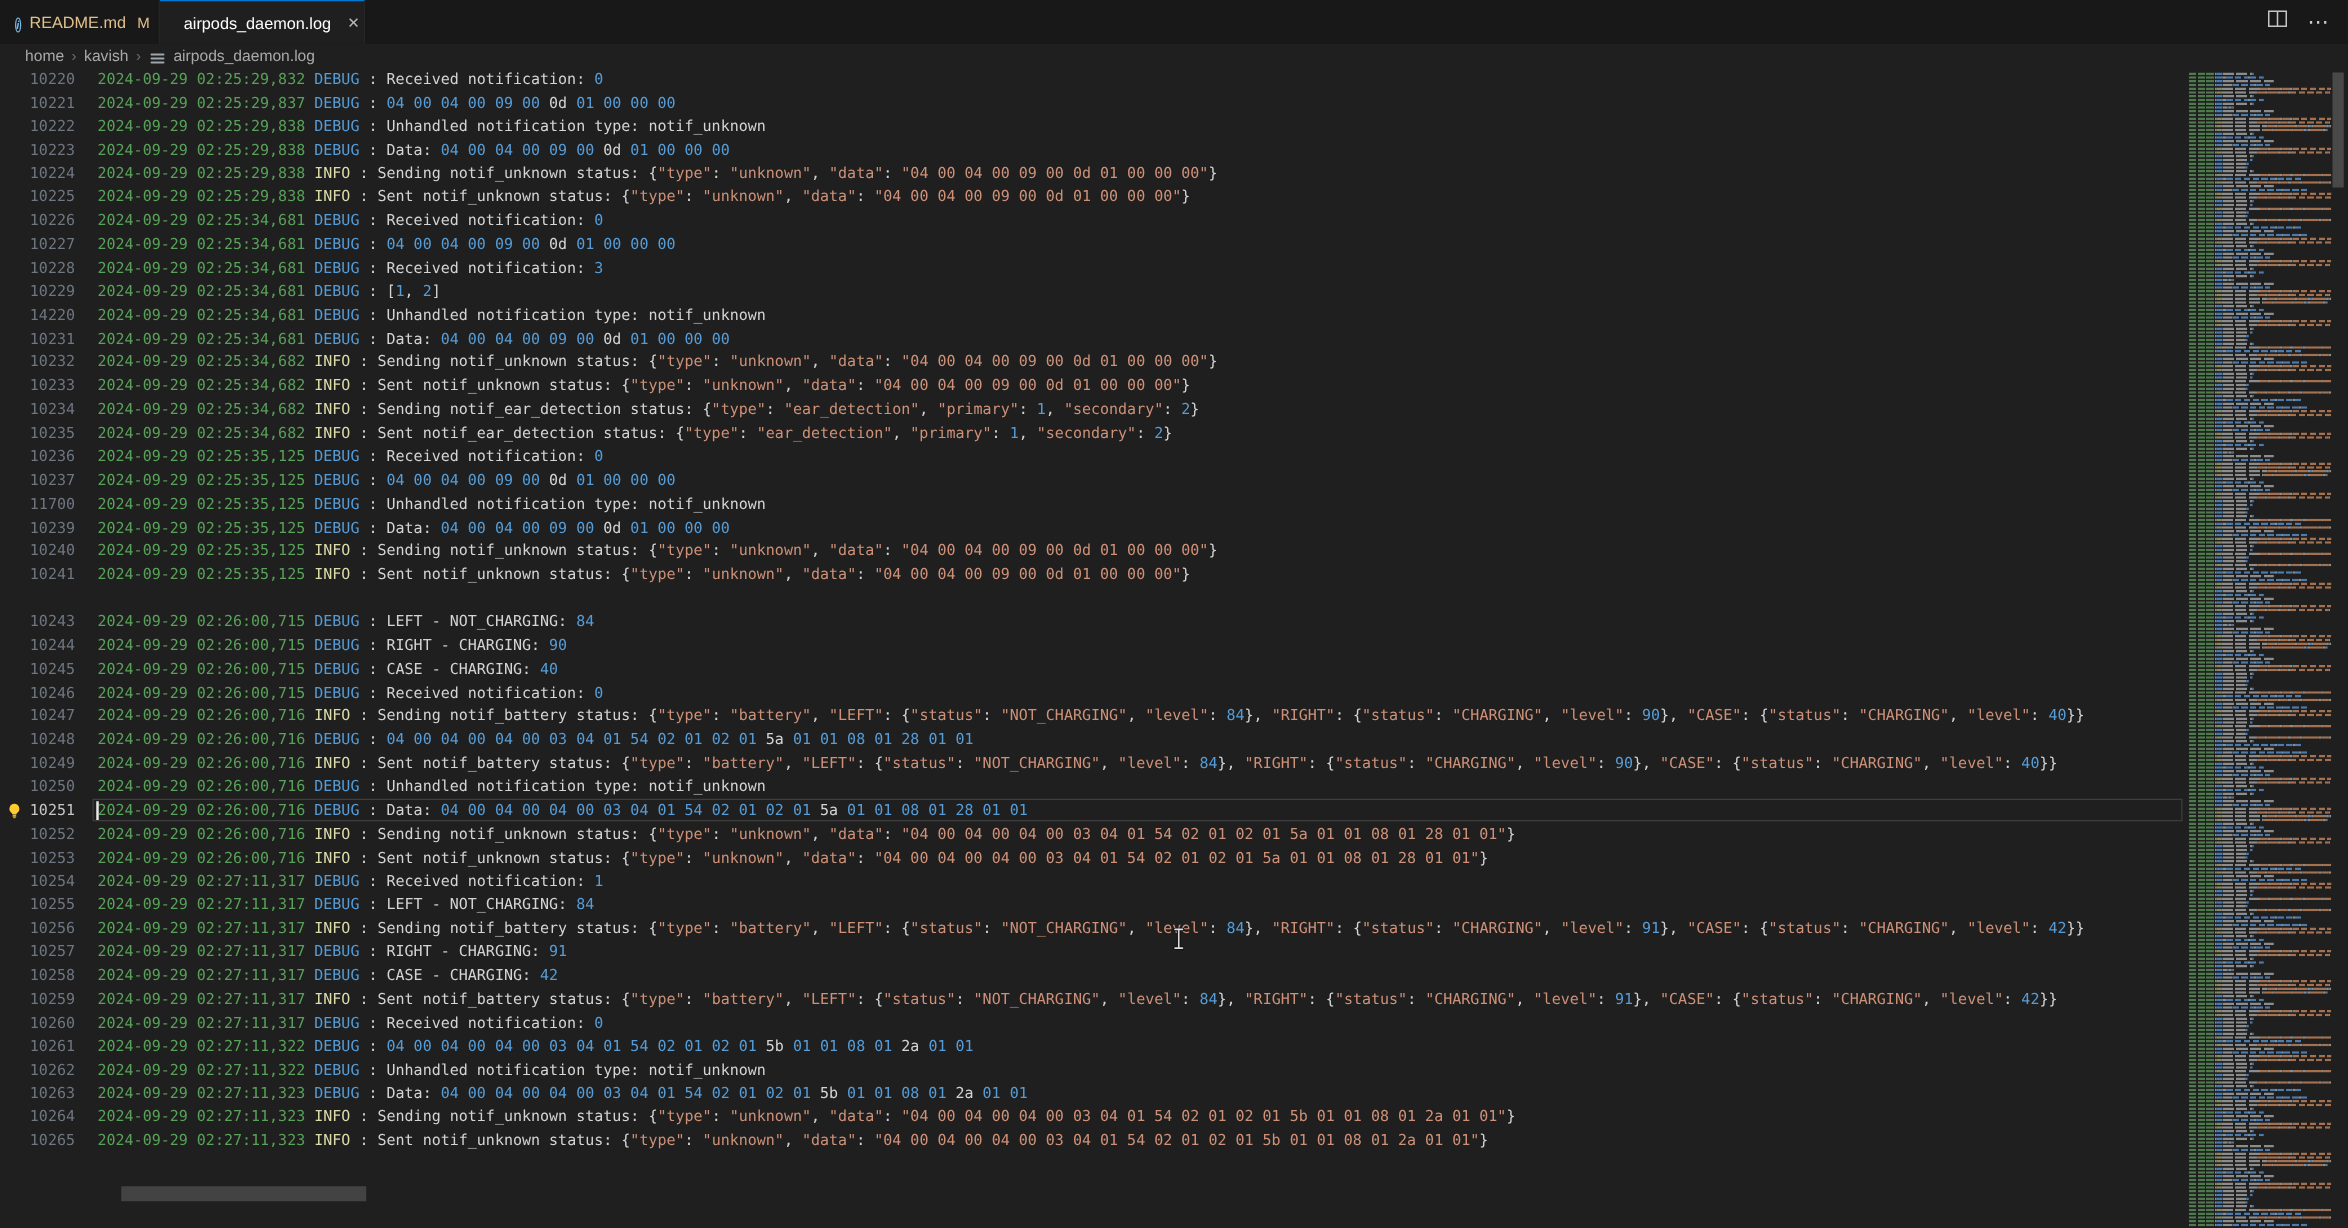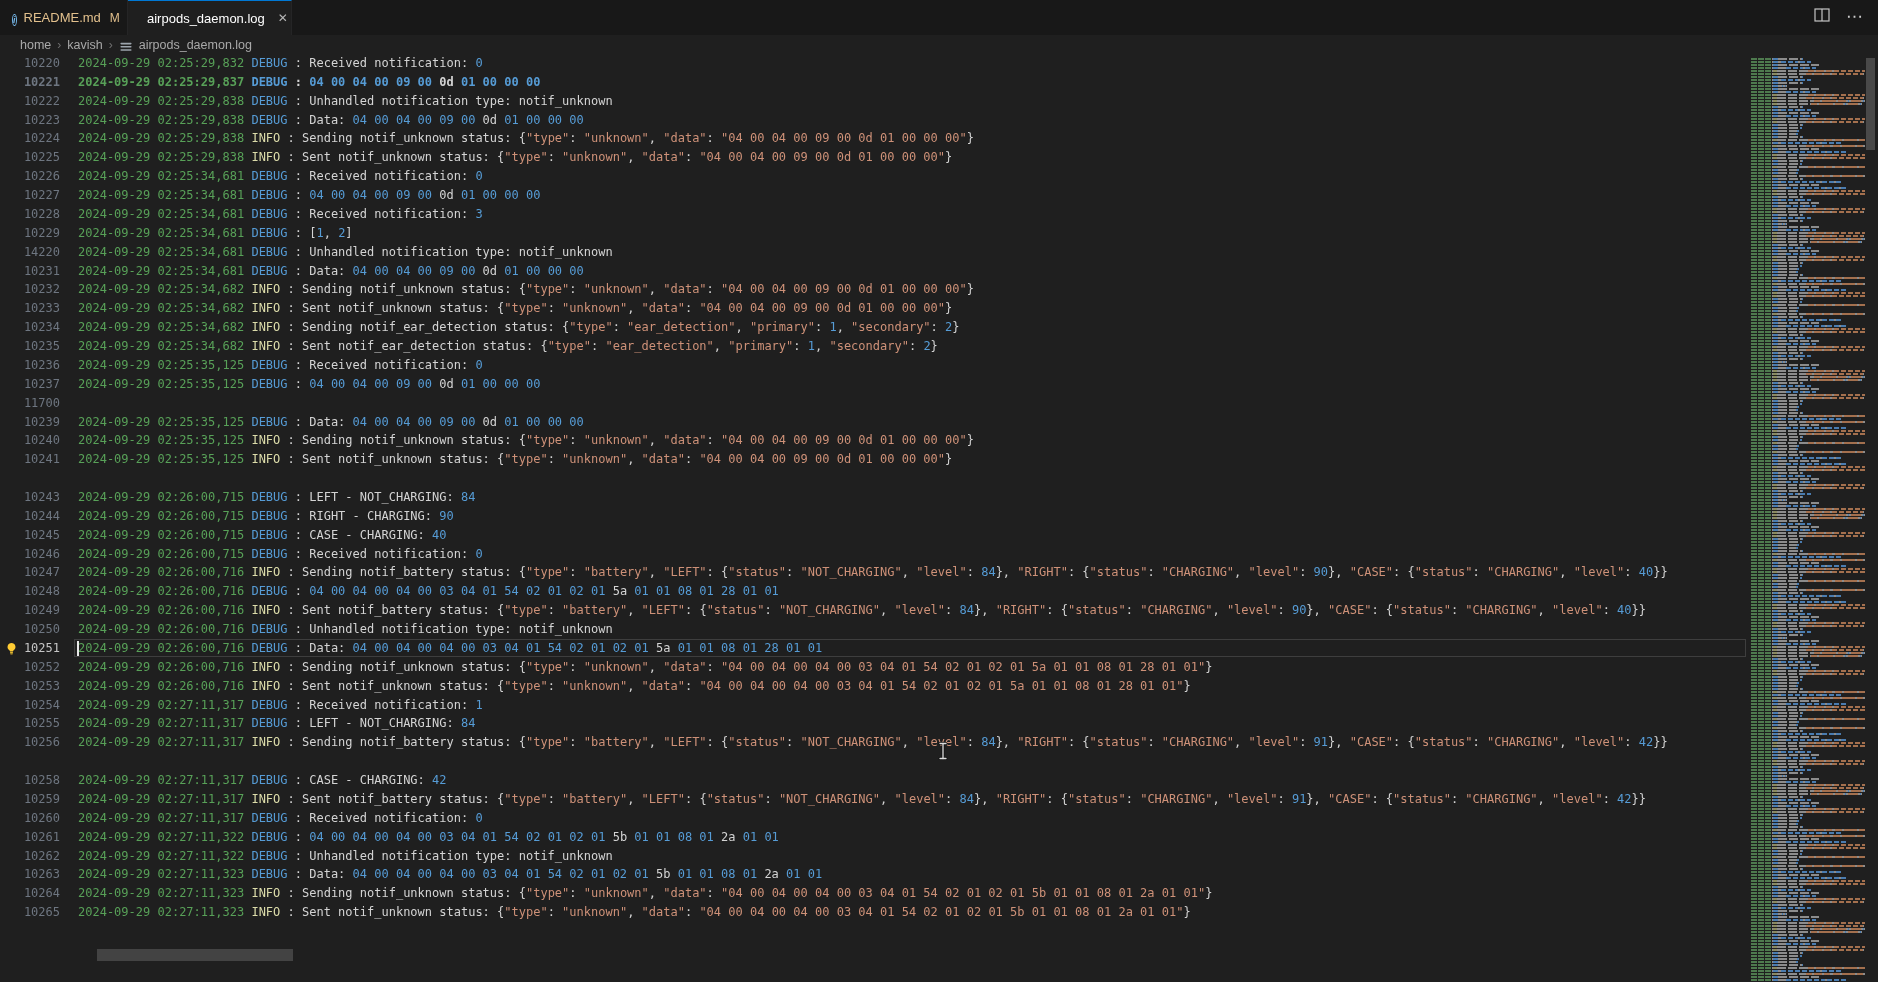--- a/index.html
+++ b/index.html
@@ -89,38 +89,38 @@
   <span class="ticon loglines" style="transform:scale(.8);margin-top:2px;">
       <i></i>
       <i></i>
       <i></i>
     </span>
   <span>airpods_daemon.log</span>
 </div>
 
 <div id="editor">
     <div class="row" style="top: 0px;"><span class="lnum">10220</span><span class="lcontent"><span class="s-g">2024-09-29 02:25:29,832</span><span class="s-p"> </span><span class="s-d">DEBUG</span><span class="s-p"> : Received notification: </span><span class="s-n">0</span></span></div>
-    <div class="row" style="top: 18.87px; font-weight: bold;"><span class="lnum">10221</span><span class="lcontent"><span class="s-g">2024-09-29 02:25:29,837</span><span class="s-p"> </span><span class="s-d">DEBUG</span><span class="s-p"> : </span><span class="s-n">04 00 04 00 09 00 </span><span class="s-p">0d</span><span class="s-n"> 01 00 00 00</span></span></div>
+    <div class="row" style="top: 18.87px;"><span class="lnum">10221</span><span class="lcontent"><span class="s-g">2024-09-29 02:25:29,837</span><span class="s-p"> </span><span class="s-d">DEBUG</span><span class="s-p"> : </span><span class="s-n">04 00 04 00 09 00 </span><span class="s-p">0d</span><span class="s-n"> 01 00 00 00</span></span></div>
     <div class="row" style="top: 37.74px;"><span class="lnum">10222</span><span class="lcontent"><span class="s-g">2024-09-29 02:25:29,838</span><span class="s-p"> </span><span class="s-d">DEBUG</span><span class="s-p"> : Unhandled notification type: notif_unknown</span></span></div>
     <div class="row" style="top: 56.61px;"><span class="lnum">10223</span><span class="lcontent"><span class="s-g">2024-09-29 02:25:29,838</span><span class="s-p"> </span><span class="s-d">DEBUG</span><span class="s-p"> : Data: </span><span class="s-n">04 00 04 00 09 00 </span><span class="s-p">0d</span><span class="s-n"> 01 00 00 00</span></span></div>
     <div class="row" style="top: 75.48px;"><span class="lnum">10224</span><span class="lcontent"><span class="s-g">2024-09-29 02:25:29,838</span><span class="s-p"> </span><span class="s-i">INFO</span><span class="s-p"> : Sending notif_unknown status: {</span><span class="s-s">"type"</span><span class="s-p">: </span><span class="s-s">"unknown"</span><span class="s-p">, </span><span class="s-s">"data"</span><span class="s-p">: </span><span class="s-s">"04 00 04 00 09 00 0d 01 00 00 00"</span><span class="s-p">}</span></span></div>
     <div class="row" style="top: 94.35px;"><span class="lnum">10225</span><span class="lcontent"><span class="s-g">2024-09-29 02:25:29,838</span><span class="s-p"> </span><span class="s-i">INFO</span><span class="s-p"> : Sent notif_unknown status: {</span><span class="s-s">"type"</span><span class="s-p">: </span><span class="s-s">"unknown"</span><span class="s-p">, </span><span class="s-s">"data"</span><span class="s-p">: </span><span class="s-s">"04 00 04 00 09 00 0d 01 00 00 00"</span><span class="s-p">}</span></span></div>
     <div class="row" style="top: 113.22px;"><span class="lnum">10226</span><span class="lcontent"><span class="s-g">2024-09-29 02:25:34,681</span><span class="s-p"> </span><span class="s-d">DEBUG</span><span class="s-p"> : Received notification: </span><span class="s-n">0</span></span></div>
     <div class="row" style="top: 132.09px;"><span class="lnum">10227</span><span class="lcontent"><span class="s-g">2024-09-29 02:25:34,681</span><span class="s-p"> </span><span class="s-d">DEBUG</span><span class="s-p"> : </span><span class="s-n">04 00 04 00 09 00 </span><span class="s-p">0d</span><span class="s-n"> 01 00 00 00</span></span></div>
     <div class="row" style="top: 150.96px;"><span class="lnum">10228</span><span class="lcontent"><span class="s-g">2024-09-29 02:25:34,681</span><span class="s-p"> </span><span class="s-d">DEBUG</span><span class="s-p"> : Received notification: </span><span class="s-n">3</span></span></div>
     <div class="row" style="top: 169.83px;"><span class="lnum">10229</span><span class="lcontent"><span class="s-g">2024-09-29 02:25:34,681</span><span class="s-p"> </span><span class="s-d">DEBUG</span><span class="s-p"> : [</span><span class="s-n">1</span><span class="s-p">, </span><span class="s-n">2</span><span class="s-p">]</span></span></div>
     <div class="row" style="top: 188.7px;"><span class="lnum">14220</span><span class="lcontent"><span class="s-g">2024-09-29 02:25:34,681</span><span class="s-p"> </span><span class="s-d">DEBUG</span><span class="s-p"> : Unhandled notification type: notif_unknown</span></span></div>
     <div class="row" style="top: 207.57px;"><span class="lnum">10231</span><span class="lcontent"><span class="s-g">2024-09-29 02:25:34,681</span><span class="s-p"> </span><span class="s-d">DEBUG</span><span class="s-p"> : Data: </span><span class="s-n">04 00 04 00 09 00 </span><span class="s-p">0d</span><span class="s-n"> 01 00 00 00</span></span></div>
     <div class="row" style="top: 226.44px;"><span class="lnum">10232</span><span class="lcontent"><span class="s-g">2024-09-29 02:25:34,682</span><span class="s-p"> </span><span class="s-i">INFO</span><span class="s-p"> : Sending notif_unknown status: {</span><span class="s-s">"type"</span><span class="s-p">: </span><span class="s-s">"unknown"</span><span class="s-p">, </span><span class="s-s">"data"</span><span class="s-p">: </span><span class="s-s">"04 00 04 00 09 00 0d 01 00 00 00"</span><span class="s-p">}</span></span></div>
     <div class="row" style="top: 245.31px;"><span class="lnum">10233</span><span class="lcontent"><span class="s-g">2024-09-29 02:25:34,682</span><span class="s-p"> </span><span class="s-i">INFO</span><span class="s-p"> : Sent notif_unknown status: {</span><span class="s-s">"type"</span><span class="s-p">: </span><span class="s-s">"unknown"</span><span class="s-p">, </span><span class="s-s">"data"</span><span class="s-p">: </span><span class="s-s">"04 00 04 00 09 00 0d 01 00 00 00"</span><span class="s-p">}</span></span></div>
     <div class="row" style="top: 264.18px;"><span class="lnum">10234</span><span class="lcontent"><span class="s-g">2024-09-29 02:25:34,682</span><span class="s-p"> </span><span class="s-i">INFO</span><span class="s-p"> : Sending notif_ear_detection status: {</span><span class="s-s">"type"</span><span class="s-p">: </span><span class="s-s">"ear_detection"</span><span class="s-p">, </span><span class="s-s">"primary"</span><span class="s-p">: </span><span class="s-n">1</span><span class="s-p">, </span><span class="s-s">"secondary"</span><span class="s-p">: </span><span class="s-n">2</span><span class="s-p">}</span></span></div>
     <div class="row" style="top: 283.05px;"><span class="lnum">10235</span><span class="lcontent"><span class="s-g">2024-09-29 02:25:34,682</span><span class="s-p"> </span><span class="s-i">INFO</span><span class="s-p"> : Sent notif_ear_detection status: {</span><span class="s-s">"type"</span><span class="s-p">: </span><span class="s-s">"ear_detection"</span><span class="s-p">, </span><span class="s-s">"primary"</span><span class="s-p">: </span><span class="s-n">1</span><span class="s-p">, </span><span class="s-s">"secondary"</span><span class="s-p">: </span><span class="s-n">2</span><span class="s-p">}</span></span></div>
     <div class="row" style="top: 301.92px;"><span class="lnum">10236</span><span class="lcontent"><span class="s-g">2024-09-29 02:25:35,125</span><span class="s-p"> </span><span class="s-d">DEBUG</span><span class="s-p"> : Received notification: </span><span class="s-n">0</span></span></div>
     <div class="row" style="top: 320.79px;"><span class="lnum">10237</span><span class="lcontent"><span class="s-g">2024-09-29 02:25:35,125</span><span class="s-p"> </span><span class="s-d">DEBUG</span><span class="s-p"> : </span><span class="s-n">04 00 04 00 09 00 </span><span class="s-p">0d</span><span class="s-n"> 01 00 00 00</span></span></div>
-    <div class="row" style="top: 339.66px;"><span class="lnum">11700</span></div>
+    <div class="row" style="top: 339.66px;"><span class="lnum">11700</span><span class="lcontent"><span class="s-g">2024-09-29 02:25:35,125</span><span class="s-p"> </span><span class="s-d">DEBUG</span><span class="s-p"> : Unhandled notification type: notif_unknown</span></span></div>
     <div class="row" style="top: 358.53px;"><span class="lnum">10239</span><span class="lcontent"><span class="s-g">2024-09-29 02:25:35,125</span><span class="s-p"> </span><span class="s-d">DEBUG</span><span class="s-p"> : Data: </span><span class="s-n">04 00 04 00 09 00 </span><span class="s-p">0d</span><span class="s-n"> 01 00 00 00</span></span></div>
     <div class="row" style="top: 377.4px;"><span class="lnum">10240</span><span class="lcontent"><span class="s-g">2024-09-29 02:25:35,125</span><span class="s-p"> </span><span class="s-i">INFO</span><span class="s-p"> : Sending notif_unknown status: {</span><span class="s-s">"type"</span><span class="s-p">: </span><span class="s-s">"unknown"</span><span class="s-p">, </span><span class="s-s">"data"</span><span class="s-p">: </span><span class="s-s">"04 00 04 00 09 00 0d 01 00 00 00"</span><span class="s-p">}</span></span></div>
     <div class="row" style="top: 396.27px;"><span class="lnum">10241</span><span class="lcontent"><span class="s-g">2024-09-29 02:25:35,125</span><span class="s-p"> </span><span class="s-i">INFO</span><span class="s-p"> : Sent notif_unknown status: {</span><span class="s-s">"type"</span><span class="s-p">: </span><span class="s-s">"unknown"</span><span class="s-p">, </span><span class="s-s">"data"</span><span class="s-p">: </span><span class="s-s">"04 00 04 00 09 00 0d 01 00 00 00"</span><span class="s-p">}</span></span></div>
     <div class="row" style="top: 434.01px;"><span class="lnum">10243</span><span class="lcontent"><span class="s-g">2024-09-29 02:26:00,715</span><span class="s-p"> </span><span class="s-d">DEBUG</span><span class="s-p"> : LEFT - NOT_CHARGING: </span><span class="s-n">84</span></span></div>
     <div class="row" style="top: 452.88px;"><span class="lnum">10244</span><span class="lcontent"><span class="s-g">2024-09-29 02:26:00,715</span><span class="s-p"> </span><span class="s-d">DEBUG</span><span class="s-p"> : RIGHT - CHARGING: </span><span class="s-n">90</span></span></div>
     <div class="row" style="top: 471.75px;"><span class="lnum">10245</span><span class="lcontent"><span class="s-g">2024-09-29 02:26:00,715</span><span class="s-p"> </span><span class="s-d">DEBUG</span><span class="s-p"> : CASE - CHARGING: </span><span class="s-n">40</span></span></div>
     <div class="row" style="top: 490.62px;"><span class="lnum">10246</span><span class="lcontent"><span class="s-g">2024-09-29 02:26:00,715</span><span class="s-p"> </span><span class="s-d">DEBUG</span><span class="s-p"> : Received notification: </span><span class="s-n">0</span></span></div>
     <div class="row" style="top: 509.49px;"><span class="lnum">10247</span><span class="lcontent"><span class="s-g">2024-09-29 02:26:00,716</span><span class="s-p"> </span><span class="s-i">INFO</span><span class="s-p"> : Sending notif_battery status: {</span><span class="s-s">"type"</span><span class="s-p">: </span><span class="s-s">"battery"</span><span class="s-p">, </span><span class="s-s">"LEFT"</span><span class="s-p">: {</span><span class="s-s">"status"</span><span class="s-p">: </span><span class="s-s">"NOT_CHARGING"</span><span class="s-p">, </span><span class="s-s">"level"</span><span class="s-p">: </span><span class="s-n">84</span><span class="s-p">}, </span><span class="s-s">"RIGHT"</span><span class="s-p">: {</span><span class="s-s">"status"</span><span class="s-p">: </span><span class="s-s">"CHARGING"</span><span class="s-p">, </span><span class="s-s">"level"</span><span class="s-p">: </span><span class="s-n">90</span><span class="s-p">}, </span><span class="s-s">"CASE"</span><span class="s-p">: {</span><span class="s-s">"status"</span><span class="s-p">: </span><span class="s-s">"CHARGING"</span><span class="s-p">, </span><span class="s-s">"level"</span><span class="s-p">: </span><span class="s-n">40</span><span class="s-p">}}</span></span></div>
     <div class="row" style="top: 528.36px;"><span class="lnum">10248</span><span class="lcontent"><span class="s-g">2024-09-29 02:26:00,716</span><span class="s-p"> </span><span class="s-d">DEBUG</span><span class="s-p"> : </span><span class="s-n">04 00 04 00 04 00 03 04 01 54 02 01 02 01 </span><span class="s-p">5a</span><span class="s-n"> 01 01 08 01 28 01 01</span></span></div>
     <div class="row" style="top: 547.23px;"><span class="lnum">10249</span><span class="lcontent"><span class="s-g">2024-09-29 02:26:00,716</span><span class="s-p"> </span><span class="s-i">INFO</span><span class="s-p"> : Sent notif_battery status: {</span><span class="s-s">"type"</span><span class="s-p">: </span><span class="s-s">"battery"</span><span class="s-p">, </span><span class="s-s">"LEFT"</span><span class="s-p">: {</span><span class="s-s">"status"</span><span class="s-p">: </span><span class="s-s">"NOT_CHARGING"</span><span class="s-p">, </span><span class="s-s">"level"</span><span class="s-p">: </span><span class="s-n">84</span><span class="s-p">}, </span><span class="s-s">"RIGHT"</span><span class="s-p">: {</span><span class="s-s">"status"</span><span class="s-p">: </span><span class="s-s">"CHARGING"</span><span class="s-p">, </span><span class="s-s">"level"</span><span class="s-p">: </span><span class="s-n">90</span><span class="s-p">}, </span><span class="s-s">"CASE"</span><span class="s-p">: {</span><span class="s-s">"status"</span><span class="s-p">: </span><span class="s-s">"CHARGING"</span><span class="s-p">, </span><span class="s-s">"level"</span><span class="s-p">: </span><span class="s-n">40</span><span class="s-p">}}</span></span></div>
@@ -128,20 +128,21 @@
     <div class="row cur" style="top: 584.97px;"><span class="lnum">10251</span><span class="lcontent"><span class="s-g">2024-09-29 02:26:00,716</span><span class="s-p"> </span><span class="s-d">DEBUG</span><span class="s-p"> : Data: </span><span class="s-n">04 00 04 00 04 00 03 04 01 54 02 01 02 01 </span><span class="s-p">5a</span><span class="s-n"> 01 01 08 01 28 01 01</span></span><span class="bulb"><svg width="13" height="13" viewBox="0 0 13 13">
           <path d="M6.5 1a4 4 0 0 1 2.2 7.3c-.4.3-.7.8-.7 1.2H5c0-.4-.3-.9-.7-1.2A4 4 0 0 1 6.5 1z" fill="#ffcc33"></path>
           <rect x="5" y="10" width="3" height="1.4" rx=".5" fill="#e0b52d"></rect>
           <rect x="5.4" y="11.6" width="2.2" height="1" rx=".4" fill="#c9a228"></rect>
         </svg></span><span class="caret"></span></div>
     <div class="row" style="top: 603.84px;"><span class="lnum">10252</span><span class="lcontent"><span class="s-g">2024-09-29 02:26:00,716</span><span class="s-p"> </span><span class="s-i">INFO</span><span class="s-p"> : Sending notif_unknown status: {</span><span class="s-s">"type"</span><span class="s-p">: </span><span class="s-s">"unknown"</span><span class="s-p">, </span><span class="s-s">"data"</span><span class="s-p">: </span><span class="s-s">"04 00 04 00 04 00 03 04 01 54 02 01 02 01 5a 01 01 08 01 28 01 01"</span><span class="s-p">}</span></span></div>
     <div class="row" style="top: 622.71px;"><span class="lnum">10253</span><span class="lcontent"><span class="s-g">2024-09-29 02:26:00,716</span><span class="s-p"> </span><span class="s-i">INFO</span><span class="s-p"> : Sent notif_unknown status: {</span><span class="s-s">"type"</span><span class="s-p">: </span><span class="s-s">"unknown"</span><span class="s-p">, </span><span class="s-s">"data"</span><span class="s-p">: </span><span class="s-s">"04 00 04 00 04 00 03 04 01 54 02 01 02 01 5a 01 01 08 01 28 01 01"</span><span class="s-p">}</span></span></div>
     <div class="row" style="top: 641.58px;"><span class="lnum">10254</span><span class="lcontent"><span class="s-g">2024-09-29 02:27:11,317</span><span class="s-p"> </span><span class="s-d">DEBUG</span><span class="s-p"> : Received notification: </span><span class="s-n">1</span></span></div>
     <div class="row" style="top: 660.45px;"><span class="lnum">10255</span><span class="lcontent"><span class="s-g">2024-09-29 02:27:11,317</span><span class="s-p"> </span><span class="s-d">DEBUG</span><span class="s-p"> : LEFT - NOT_CHARGING: </span><span class="s-n">84</span></span></div>
     <div class="row" style="top: 679.32px;"><span class="lnum">10256</span><span class="lcontent"><span class="s-g">2024-09-29 02:27:11,317</span><span class="s-p"> </span><span class="s-i">INFO</span><span class="s-p"> : Sending notif_battery status: {</span><span class="s-s">"type"</span><span class="s-p">: </span><span class="s-s">"battery"</span><span class="s-p">, </span><span class="s-s">"LEFT"</span><span class="s-p">: {</span><span class="s-s">"status"</span><span class="s-p">: </span><span class="s-s">"NOT_CHARGING"</span><span class="s-p">, </span><span class="s-s">"level"</span><span class="s-p">: </span><span class="s-n">84</span><span class="s-p">}, </span><span class="s-s">"RIGHT"</span><span class="s-p">: {</span><span class="s-s">"status"</span><span class="s-p">: </span><span class="s-s">"CHARGING"</span><span class="s-p">, </span><span class="s-s">"level"</span><span class="s-p">: </span><span class="s-n">91</span><span class="s-p">}, </span><span class="s-s">"CASE"</span><span class="s-p">: {</span><span class="s-s">"status"</span><span class="s-p">: </span><span class="s-s">"CHARGING"</span><span class="s-p">, </span><span class="s-s">"level"</span><span class="s-p">: </span><span class="s-n">42</span><span class="s-p">}}</span></span></div>
+    <div class="row" style="top: 698.19px;"><span class="lnum">10257</span><span class="lcontent"><span class="s-g">2024-09-29 02:27:11,317</span><span class="s-p"> </span><span class="s-d">DEBUG</span><span class="s-p"> : RIGHT - CHARGING: </span><span class="s-n">91</span></span></div>
     <div class="row" style="top: 717.06px;"><span class="lnum">10258</span><span class="lcontent"><span class="s-g">2024-09-29 02:27:11,317</span><span class="s-p"> </span><span class="s-d">DEBUG</span><span class="s-p"> : CASE - CHARGING: </span><span class="s-n">42</span></span></div>
     <div class="row" style="top: 735.93px;"><span class="lnum">10259</span><span class="lcontent"><span class="s-g">2024-09-29 02:27:11,317</span><span class="s-p"> </span><span class="s-i">INFO</span><span class="s-p"> : Sent notif_battery status: {</span><span class="s-s">"type"</span><span class="s-p">: </span><span class="s-s">"battery"</span><span class="s-p">, </span><span class="s-s">"LEFT"</span><span class="s-p">: {</span><span class="s-s">"status"</span><span class="s-p">: </span><span class="s-s">"NOT_CHARGING"</span><span class="s-p">, </span><span class="s-s">"level"</span><span class="s-p">: </span><span class="s-n">84</span><span class="s-p">}, </span><span class="s-s">"RIGHT"</span><span class="s-p">: {</span><span class="s-s">"status"</span><span class="s-p">: </span><span class="s-s">"CHARGING"</span><span class="s-p">, </span><span class="s-s">"level"</span><span class="s-p">: </span><span class="s-n">91</span><span class="s-p">}, </span><span class="s-s">"CASE"</span><span class="s-p">: {</span><span class="s-s">"status"</span><span class="s-p">: </span><span class="s-s">"CHARGING"</span><span class="s-p">, </span><span class="s-s">"level"</span><span class="s-p">: </span><span class="s-n">42</span><span class="s-p">}}</span></span></div>
     <div class="row" style="top: 754.8px;"><span class="lnum">10260</span><span class="lcontent"><span class="s-g">2024-09-29 02:27:11,317</span><span class="s-p"> </span><span class="s-d">DEBUG</span><span class="s-p"> : Received notification: </span><span class="s-n">0</span></span></div>
     <div class="row" style="top: 773.67px;"><span class="lnum">10261</span><span class="lcontent"><span class="s-g">2024-09-29 02:27:11,322</span><span class="s-p"> </span><span class="s-d">DEBUG</span><span class="s-p"> : </span><span class="s-n">04 00 04 00 04 00 03 04 01 54 02 01 02 01 </span><span class="s-p">5b</span><span class="s-n"> 01 01 08 01 </span><span class="s-p">2a</span><span class="s-n"> 01 01</span></span></div>
     <div class="row" style="top: 792.54px;"><span class="lnum">10262</span><span class="lcontent"><span class="s-g">2024-09-29 02:27:11,322</span><span class="s-p"> </span><span class="s-d">DEBUG</span><span class="s-p"> : Unhandled notification type: notif_unknown</span></span></div>
     <div class="row" style="top: 811.41px;"><span class="lnum">10263</span><span class="lcontent"><span class="s-g">2024-09-29 02:27:11,323</span><span class="s-p"> </span><span class="s-d">DEBUG</span><span class="s-p"> : Data: </span><span class="s-n">04 00 04 00 04 00 03 04 01 54 02 01 02 01 </span><span class="s-p">5b</span><span class="s-n"> 01 01 08 01 </span><span class="s-p">2a</span><span class="s-n"> 01 01</span></span></div>
     <div class="row" style="top: 830.28px;"><span class="lnum">10264</span><span class="lcontent"><span class="s-g">2024-09-29 02:27:11,323</span><span class="s-p"> </span><span class="s-i">INFO</span><span class="s-p"> : Sending notif_unknown status: {</span><span class="s-s">"type"</span><span class="s-p">: </span><span class="s-s">"unknown"</span><span class="s-p">, </span><span class="s-s">"data"</span><span class="s-p">: </span><span class="s-s">"04 00 04 00 04 00 03 04 01 54 02 01 02 01 5b 01 01 08 01 2a 01 01"</span><span class="s-p">}</span></span></div>
     <div class="row" style="top: 849.15px;"><span class="lnum">10265</span><span class="lcontent"><span class="s-g">2024-09-29 02:27:11,323</span><span class="s-p"> </span><span class="s-i">INFO</span><span class="s-p"> : Sent notif_unknown status: {</span><span class="s-s">"type"</span><span class="s-p">: </span><span class="s-s">"unknown"</span><span class="s-p">, </span><span class="s-s">"data"</span><span class="s-p">: </span><span class="s-s">"04 00 04 00 04 00 03 04 01 54 02 01 02 01 5b 01 01 08 01 2a 01 01"</span><span class="s-p">}</span></span></div>
   </div>
 

